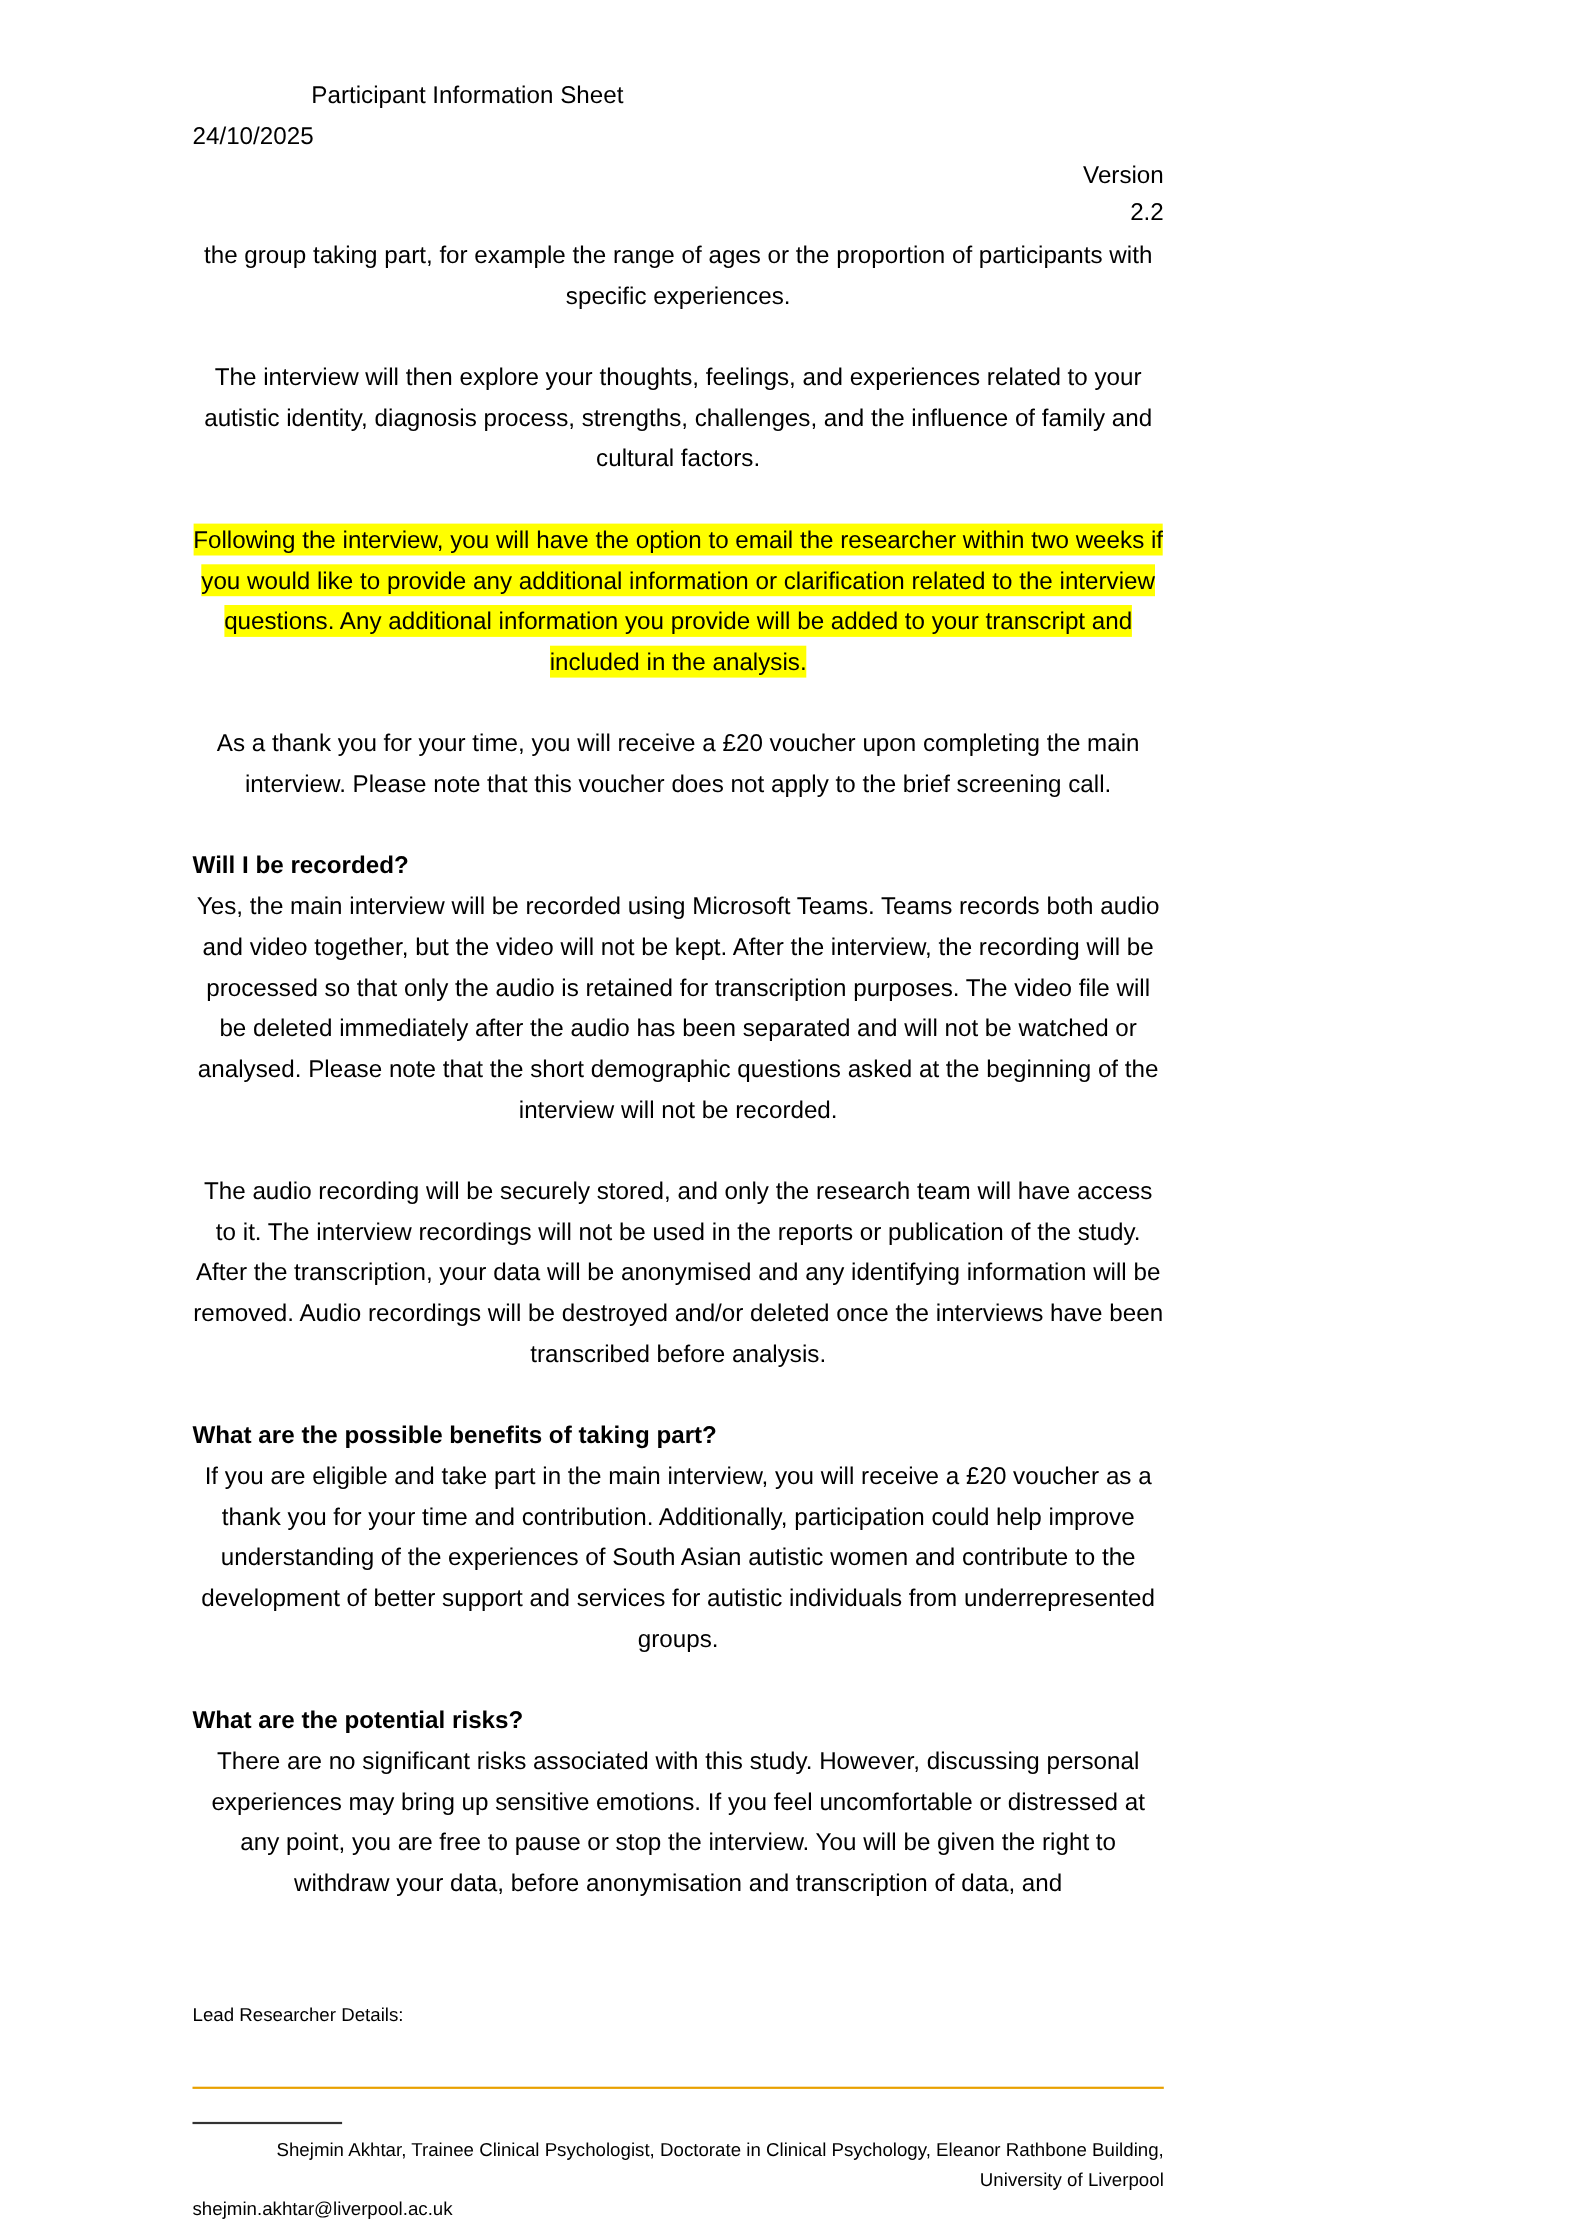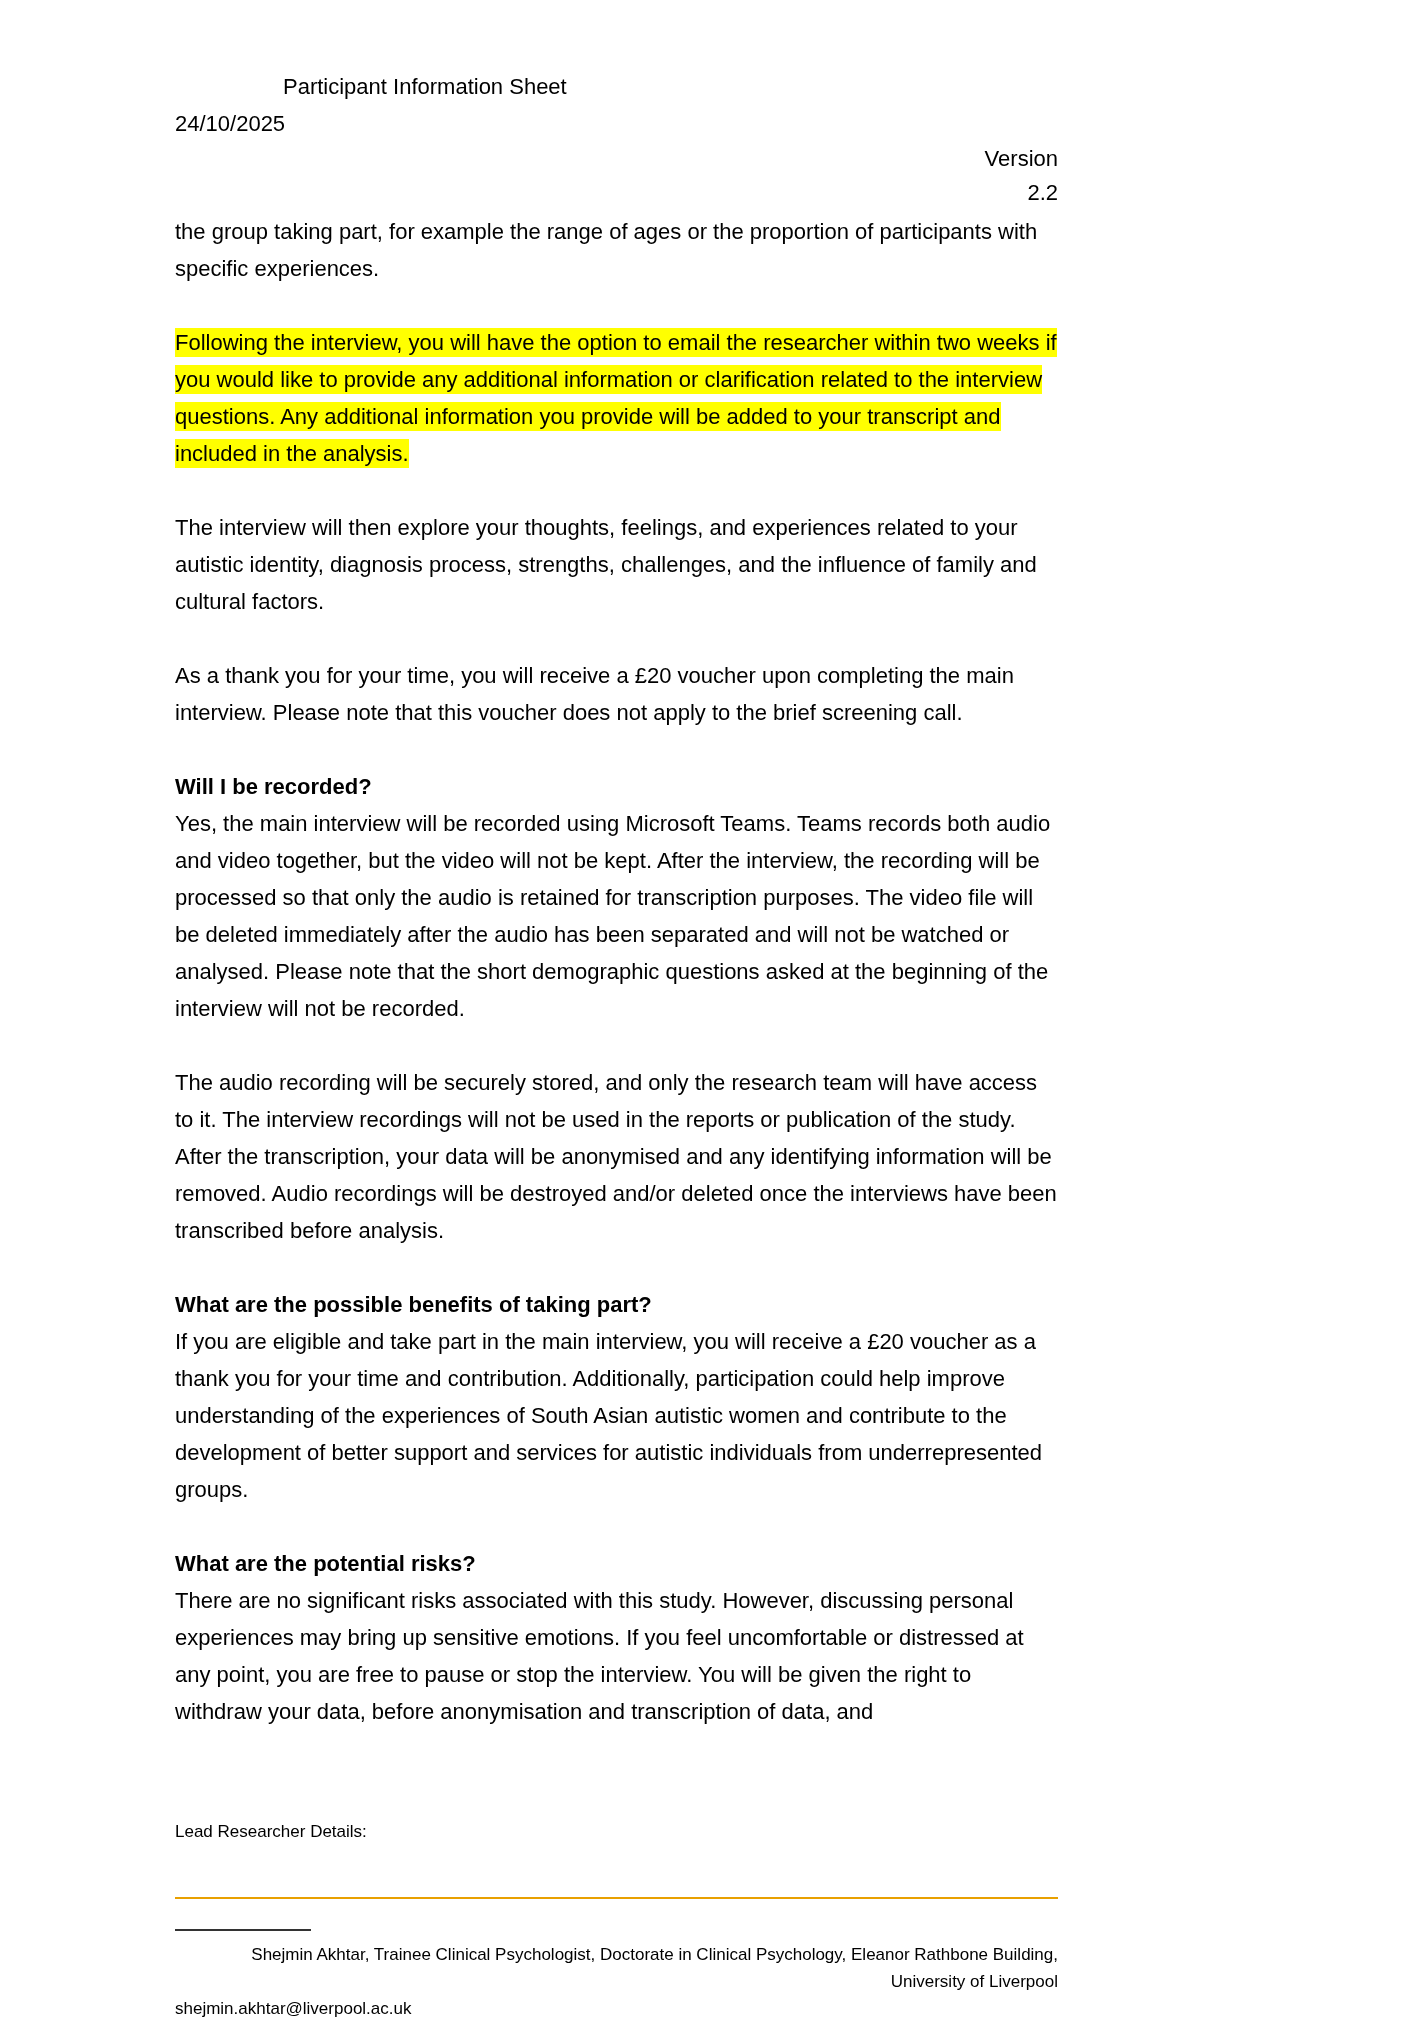--- a/index.html
+++ b/index.html
@@ -17,21 +17,21 @@
     position: absolute;
     left: 175px;
     right: 169px;
     top: 68px;
   }
   .doc-header { font-size: 22px; line-height: 37px; }
   .doc-title  { margin-left: 108px; }
   .doc-date   { text-align: left; }
   .doc-version-label, .doc-version-number { text-align: right; line-height: 34px; }
   .body-text { margin-top: 3px; font-size: 22px; line-height: 37px; }
-  .body-text p { margin: 0 0 37px 0; }
+  .body-text p { margin: 0 0 37px 0; text-align: center; }
   .body-text h2 {
     font-size: 22px;
     line-height: 37px;
     font-weight: bold;
     margin: 0;
   }
   mark.hl { background: #ffff00; color: #000; padding: 2px 0; }
   .page-footer {
     position: absolute;
     left: 175px;
@@ -65,23 +65,23 @@
     <div class="doc-header">
       <div class="doc-title">Participant Information Sheet</div>
       <div class="doc-date">24/10/2025</div>
       <div class="doc-version-label">Version</div>
       <div class="doc-version-number">2.2</div>
     </div>
 
     <div class="body-text">
       <p>the group taking part, for example the range of ages or the proportion of participants with specific experiences.</p>
 
+      <p>The interview will then explore your thoughts, feelings, and experiences related to your autistic identity, diagnosis process, strengths, challenges, and the influence of family and cultural factors.</p>
+
       <p><mark class="hl">Following the interview, you will have the option to email the researcher within two weeks if you would like to provide any additional information or clarification related to the interview questions. Any additional information you provide will be added to your transcript and included in the analysis.</mark></p>
-
-      <p>The interview will then explore your thoughts, feelings, and experiences related to your autistic identity, diagnosis process, strengths, challenges, and the influence of family and cultural factors.</p>
 
       <p>As a thank you for your time, you will receive a £20 voucher upon completing the main interview. Please note that this voucher does not apply to the brief screening call.</p>
 
       <h2>Will I be recorded?</h2>
       <p>Yes, the main interview will be recorded using Microsoft Teams. Teams records both audio and video together, but the video will not be kept. After the interview, the recording will be processed so that only the audio is retained for transcription purposes. The video file will be deleted immediately after the audio has been separated and will not be watched or analysed. Please note that the short demographic questions asked at the beginning of the interview will not be recorded.</p>
 
       <p>The audio recording will be securely stored, and only the research team will have access to it. The interview recordings will not be used in the reports or publication of the study. After the transcription, your data will be anonymised and any identifying information will be removed. Audio recordings will be destroyed and/or deleted once the interviews have been transcribed before analysis.</p>
 
       <h2>What are the possible benefits of taking part?</h2>
       <p>If you are eligible and take part in the main interview, you will receive a £20 voucher as a thank you for your time and contribution. Additionally, participation could help improve understanding of the experiences of South Asian autistic women and contribute to the development of better support and services for autistic individuals from underrepresented groups.</p>

